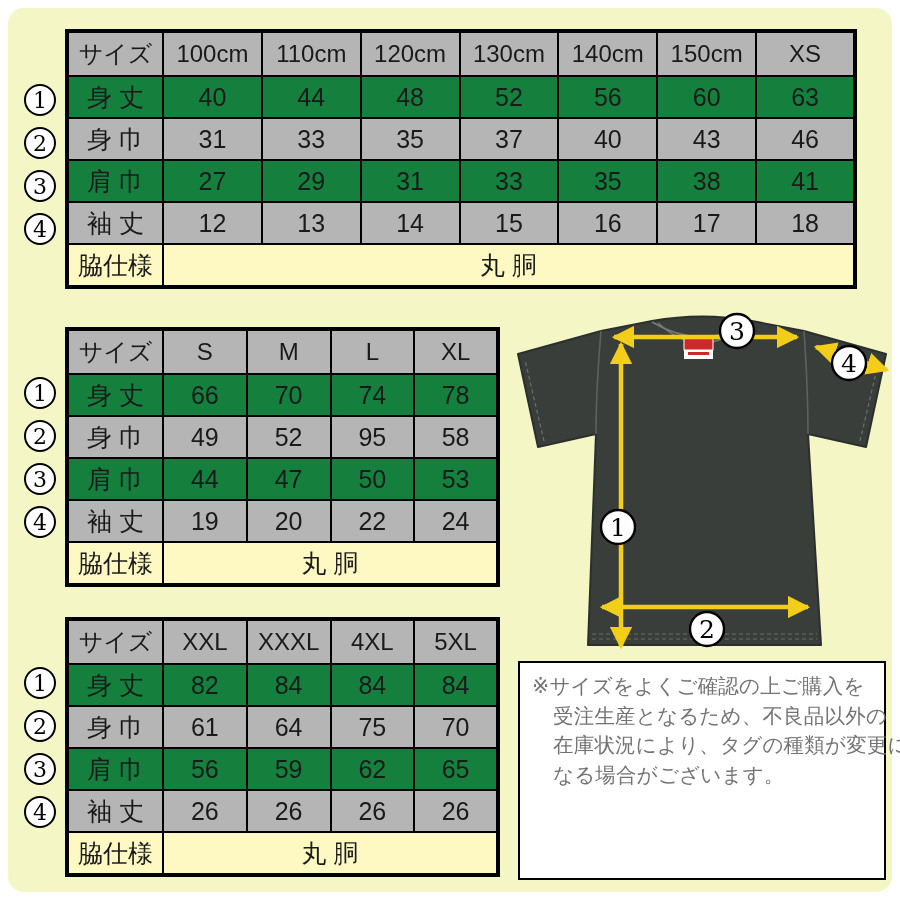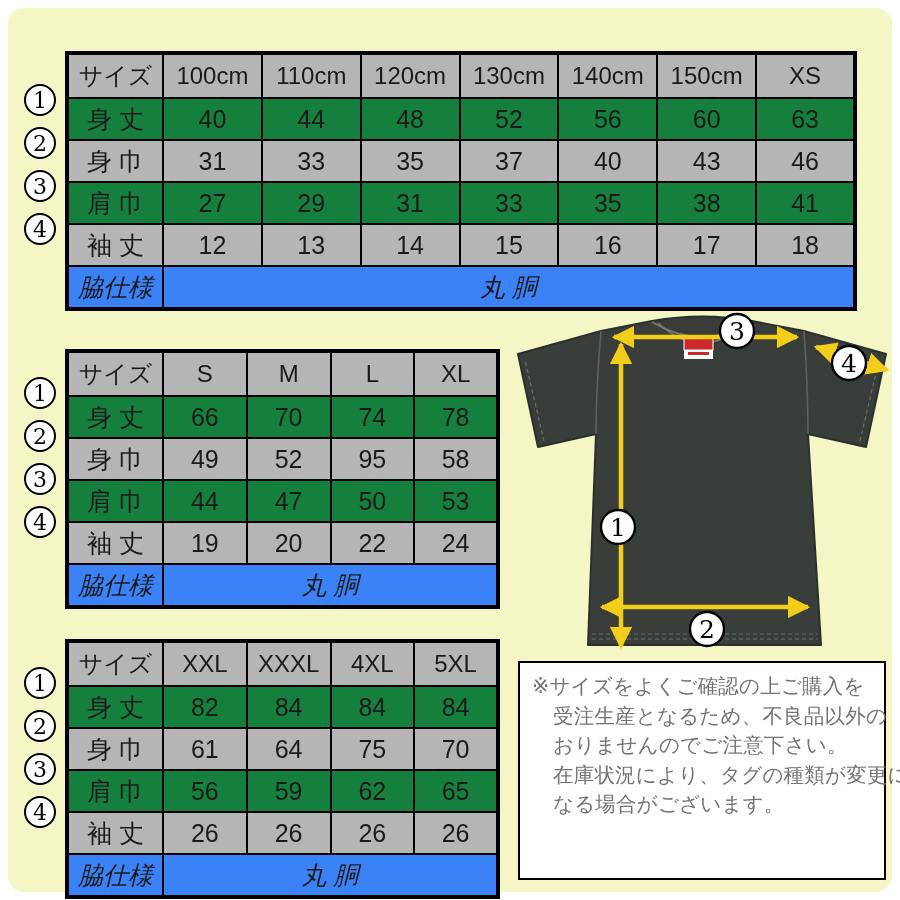--- a/index.html
+++ b/index.html
@@ -6,31 +6,31 @@
   body {
     width:900px; height:900px; position:relative; background:#ffffff;
     font-family:"Liberation Sans","DejaVu Sans",sans-serif;
     overflow:hidden;
   }
   .panel {
     position:absolute; left:8px; top:8px; width:884px; height:884px;
     background:#f4f6c6; border-radius:16px;
   }
   
-  .tblwrap { position:absolute;margin-top:22px; }
+  .tblwrap { position:absolute; }
   table.sizes { border-collapse:collapse; table-layout:fixed; border:4px solid #000; background:#fff; }
   table.sizes td {
     border:2px solid #000; text-align:center; vertical-align:middle;
     font-size:25px; color:#1a1a1a; padding:0; overflow:hidden; white-space:nowrap;
   }
   tr.hdr td { background:#b5b5b5; height:42px; font-size:24px; }
   tr.rw td  { height:40px; }
   tr.rw.gray td { background:#b5b5b5; }
   tr.rw.white td { background:#15803d; }
-  tr.ftr td { background:#3b82f6; height:40px;font-style:italic; }
+  tr.ftr td { background:#fef9c3; height:40px; }
   .t1 table { width:792px; }
   .t2 table, .t3 table { width:435px; }
   
   .marker {
     position:absolute; width:32px; height:32px; box-sizing:border-box;
     border:2px solid #000; border-radius:50%; background:#fff;
     display:flex; align-items:center; justify-content:center;
     font-family:"DejaVu Serif","Liberation Serif",serif;
     font-size:22px; color:#000;
   }
@@ -296,16 +296,15 @@
   </g>
   <g>
     <circle cx="707" cy="629" r="17" fill="#ffffff" stroke="#000000" stroke-width="2.4"></circle>
     <text class="ctext" x="707" y="638">2</text>
   </g>
 </svg>
 
 <div class="note">
   <div class="nline nfirst">※サイズをよくご確認の上ご購入を</div>
   <div class="nline">受注生産となるため、不良品以外の</div>
-  <div class="nline">おりませんのでご注意下さい。</div>
   <div class="nline">在庫状況により、タグの種類が変更に</div>
   <div class="nline">なる場合がございます。</div>
 </div>
 
 </body></html>

